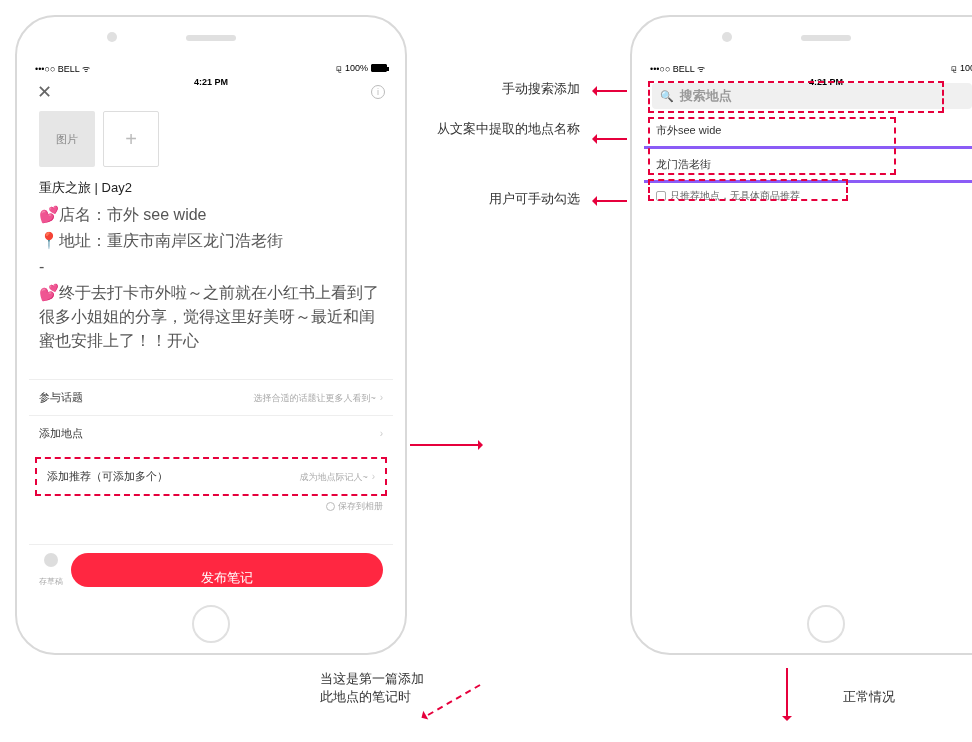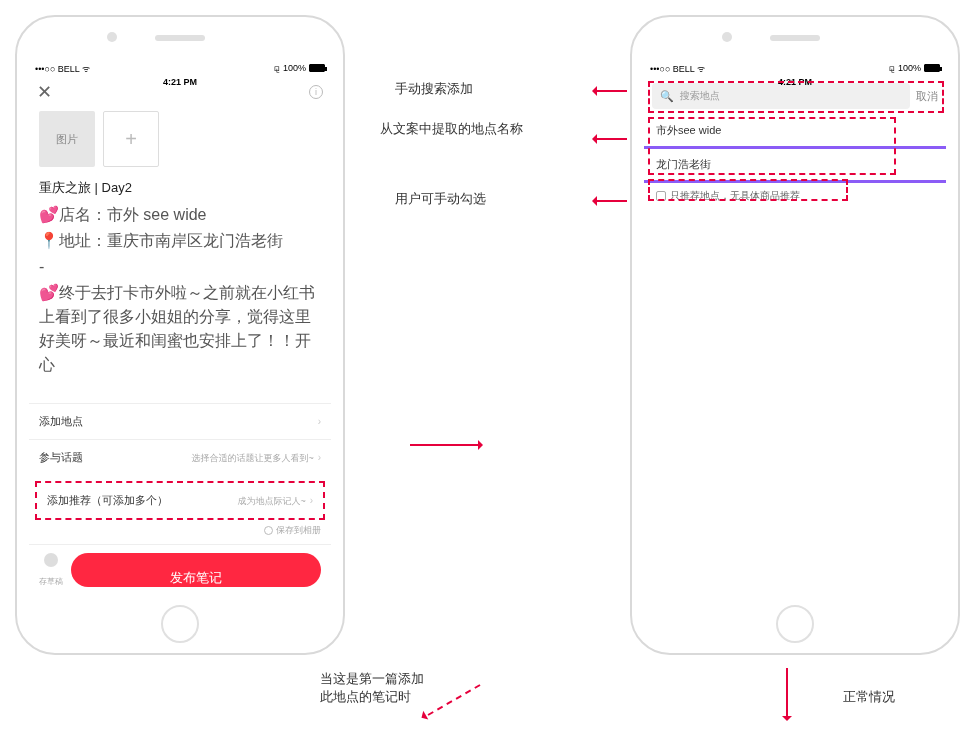--- a/index.html
+++ b/index.html
@@ -5,21 +5,21 @@
   * { box-sizing: border-box; margin: 0; padding: 0; }
   body {
     font-family: -apple-system, "Helvetica Neue", Arial, sans-serif;
     background: #fff;
     width: 972px;
     height: 742px;
     position: relative;
   }
   .phone {
     position: absolute;
-    width: 330px;
+    width: 392px;
     height: 640px;
     border: 2px solid #d9d9d9;
     border-radius: 40px;
     background: #fff;
   }
   .phone-left { left: 15px; top: 15px; }
   .phone-right { left: 630px; top: 15px; }
   .phone::before {
     content: "";
     position: absolute;
@@ -103,29 +103,29 @@
   .draft-dot{width:14px;height:14px;border-radius:50%;background:#ddd;}
   .publish-btn{
     flex:1;height:34px;border-radius:17px;background:#ff2741;
     color:#fff;display:flex;align-items:flex-end;justify-content:center;
     font-size:13px;
   }
   
   .search-wrap{display:flex;align-items:center;gap:6px;padding:6px 8px;}
   .search-box{flex:1;height:26px;background:#f0f0f0;border-radius:4px;display:flex;align-items:center;padding:0 8px;gap:6px;}
   .search-box .mag{color:#999;font-size:11px;}
-  .search-box .ph{font-size:10px;color:#999;}
+  .search-box .ph{font-size:13px;color:#999;font-weight:bold;}
   .cancel{font-size:11px;color:#888;}
   .sugg{padding:8px 12px;font-size:11px;color:#333;border-bottom:3px solid #8b5cf6;}
   .rec-row{padding:6px 12px;font-size:10px;color:#666;display:flex;align-items:center;gap:4px;}
   .cbx{width:10px;height:10px;border:1px solid #aaa;border-radius:2px;display:inline-block;}
   .dash-frame{position:absolute;border:2px dashed #e6003c;pointer-events:none;}
 
   
-  .anno{position:absolute;font-size:13px;color:#333;}
+  .anno{position:absolute;font-size:13px;color:#333;text-align:right;}
   .arrow-red{
     position:absolute;height:2px;background:#e6003c;
   }
   .arrow-red::after{
     content:"";position:absolute;left:-8px;top:-4px;
     border:5px solid transparent;border-right-color:#e6003c;
   }
   .arrow-red.right::after{
     left:auto;right:-8px;border-right-color:transparent;border-left-color:#e6003c;
   }
@@ -177,26 +177,26 @@
     <div class="body-text">
       <div class="line">💕店名：市外 see wide</div>
       <div class="line">📍地址：重庆市南岸区龙门浩老街</div>
       <div class="line">-</div>
       <div class="line">💕终于去打卡市外啦～之前就在小红书上看到了很多小姐姐的分享，觉得这里好美呀～最近和闺蜜也安排上了！！开心</div>
     </div>
 
     <div style="height:18px"></div>
 
     <div class="list-item">
+      <span>参与话题</span>
+      <span><span class="hint">选择合适的话题让更多人看到~</span><span class="chev">›</span></span>
+    </div>
+    <div class="list-item">
       <span>添加地点</span>
       <span class="chev">›</span>
-    </div>
-    <div class="list-item">
-      <span>参与话题</span>
-      <span><span class="hint">选择合适的话题让更多人看到~</span><span class="chev">›</span></span>
     </div>
     <div class="list-item dashed-red" style="margin:6px 6px 0;border-top:2px dashed #e6003c">
       <span>添加推荐（可添加多个）</span>
       <span><span class="hint">成为地点际记人~</span><span class="chev">›</span></span>
     </div>
 
     <div class="save-row">
       <span class="radio-empty"></span>
       <span>保存到相册</span>
     </div>

